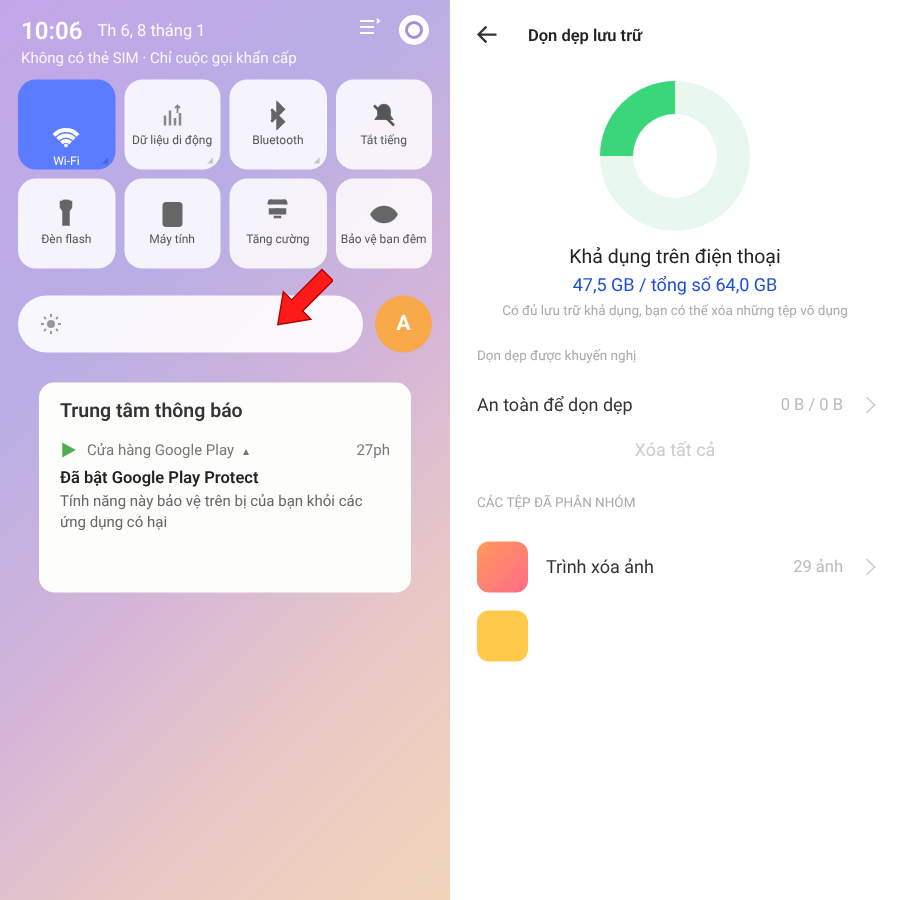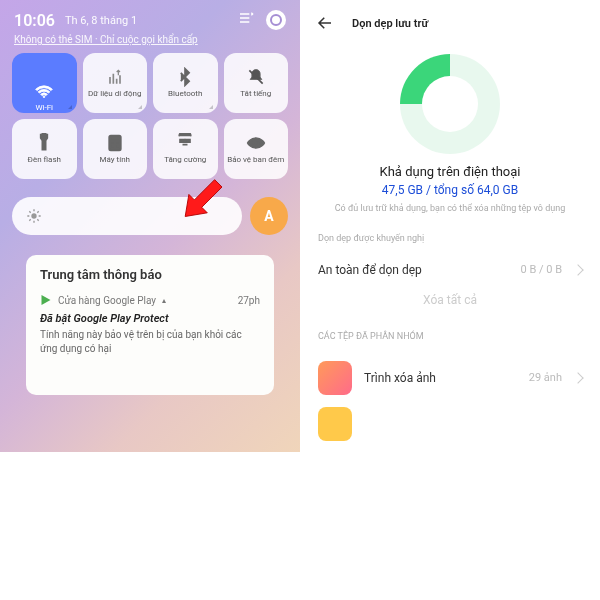--- a/index.html
+++ b/index.html
@@ -1,46 +1,46 @@
 <!DOCTYPE html>
 <html><head>
 <meta charset="utf-8">
 <style>
   * { box-sizing: border-box; margin: 0; padding: 0; font-family: -apple-system, Roboto, sans-serif; }
   body { width: 600px; height: 600px; display: flex; background: #fff; overflow: hidden; }
-  .phone { width: 300px; height: 452px; position: relative; }
+  .phone { width: 300px; height: 600px; position: relative; }
   .left { background: linear-gradient(135deg, #c4a6e8 0%, #b8aee5 30%, #d4b5d8 55%, #e8c8c5 75%, #f0d5ba 100%); }
   .right { background: #fff; }
   
   .statusbar { display: flex; align-items: center; padding: 8px 14px 2px; color: #fff; height: 34px; }
   .time { font-size: 16px; font-weight: 600; margin-right: 10px; }
   .date { font-size: 11px; opacity: .95; flex: 1; }
   .sb-icons { display: flex; gap: 12px; align-items: center; }
   .sb-icon { width: 16px; height: 16px; display:inline-block; }
   .gear { width: 20px; height: 20px; border-radius: 50%; background: #fff; position: relative; }
   .gear::after { content:''; position:absolute; inset:4px; border:2px solid #a68fd4; border-radius:50%; }
-  .substatus { color: #fff; font-size: 10px; padding: 0 14px 8px; opacity: .9; text-decoration: underline; }
+  .substatus { color: #fff; font-size: 10px; padding: 0 14px 8px; opacity: .9; }
   .qs-grid { display: grid; grid-template-columns: repeat(4, 1fr); gap: 6px; padding: 0 12px; }
   .qs { background: rgba(255,255,255,.85); border-radius: 12px; height: 60px; display:flex; flex-direction:column; align-items:center; justify-content:center; gap:3px; position: relative; }
   .qs.active { background: #5b7cff; justify-content: flex-end; }
   .qs.active .qs-label { color: #fff; }
   .qs.active .qs-ic { fill: #fff; stroke:#fff; }
   .qs-ic { width: 20px; height: 20px; fill: #666; stroke:#666; }
   .qs-label { font-size: 8px; color: #555; text-align:center; line-height:1.1; }
   .qs-corner { position:absolute; bottom:4px; right:5px; width:0; height:0; border-left:4px solid transparent; border-bottom:4px solid rgba(0,0,0,.2); }
   .brightness-row { margin: 18px 12px 0; display:flex; gap:8px; align-items:center; }
   .bright-bar { flex:1; height: 38px; background: rgba(255,255,255,.9); border-radius: 19px; display:flex; align-items:center; padding:0 14px; }
   .sun { width:16px; height:16px; }
   .auto-btn { width:38px; height:38px; border-radius:50%; background:#f8a94a; display:flex; align-items:center; justify-content:center; color:#fff; font-weight:700; font-size:14px; }
   .notif-card { margin: 20px 26px 0; background:#fdfdfb; border-radius: 10px; padding: 12px 14px; min-height:140px; }
   .notif-title { font-size: 13px; font-weight:600; color:#333; margin-bottom:12px; }
   .notif-sub { display:flex; align-items:center; gap:6px; font-size:10px; color:#777; margin-bottom:6px; }
   .play-ic { width:12px; height:12px; }
   .notif-time { margin-left:auto; }
-  .notif-head { font-size:11px; font-weight:600; color:#222; margin-bottom:3px;font-style:italic; }
+  .notif-head { font-size:11px; font-weight:600; color:#222; margin-bottom:3px; }
   .notif-body { font-size:10px; color:#666; line-height:1.4; }
   .arrow { position:absolute; left:176px; top:176px; width:46px; height:46px; z-index:10; }
   
   .r-header { display:flex; align-items:center; padding: 14px 16px; gap: 18px; }
   .back-arr { width:18px; height:18px; }
   .r-title { font-size:11px; font-weight:600; color:#222; }
   .pie-wrap { display:flex; justify-content:center; padding: 8px 0 6px; }
   .pie { width:100px; height:100px; border-radius:50%; background: conic-gradient(from -90deg, #3bd67a 0deg 90deg, #e8f8ee 90deg 360deg); position:relative; }
   .pie::after{ content:''; position:absolute; inset:22px; background:#fff; border-radius:50%; }
   .avail { text-align:center; padding: 4px 20px; }

